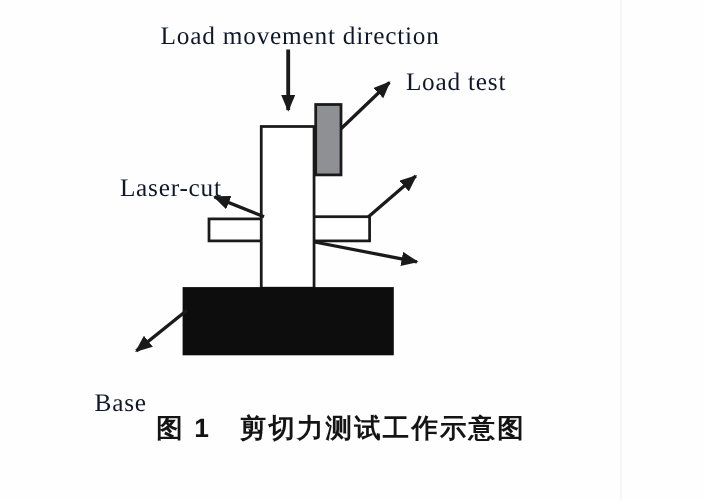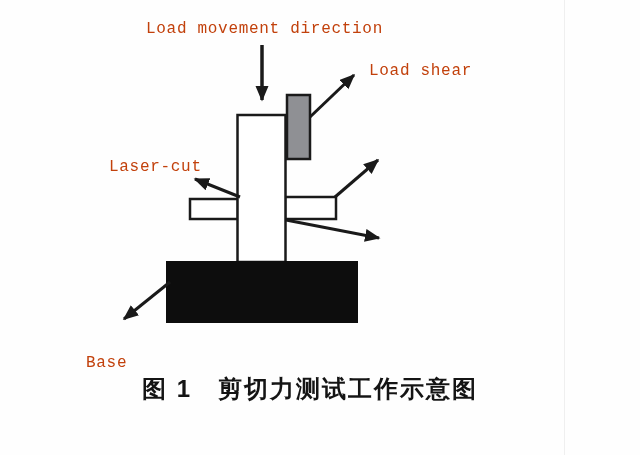--- a/index.html
+++ b/index.html
@@ -16,24 +16,24 @@
     position: absolute;
     left: 0; top: 0;
     width: 640px; height: 455px;
   }
   .white-shape { fill: #ffffff; stroke-width: 2.5px; }
   .shape { stroke-width: 2.5px; }
   .arrow { stroke-width: 3px; fill: none; }
   .arrow-thick { stroke-width: 3.5px; fill: none; }
   .diagram-label {
     position: absolute;
-    font-family: Liberation Mono, monospace;
-    font-size: 16px;
+    font-family: Liberation Serif, serif;
+    font-size: 23px;
     letter-spacing: 0.7px;
-    color: #c2410c;
+    color: #0f172a;
     white-space: pre;
   }
   .caption {
     position: absolute;
     left: 0;
     width: 620px;
     text-align: center;
     white-space: pre;
   }
   #caption-cn {
@@ -85,21 +85,21 @@
       <line class="arrow" x1="310" y1="117" x2="354" y2="75" marker-end="url(#ah)"></line>
       <line class="arrow" x1="240" y1="197" x2="195" y2="179" marker-end="url(#ah)"></line>
       <line class="arrow" x1="335" y1="197" x2="378" y2="160" marker-end="url(#ah)"></line>
       <line class="arrow" x1="286" y1="220" x2="379" y2="238" marker-end="url(#ah)"></line>
       <line class="arrow" x1="170" y1="282" x2="124" y2="319" marker-end="url(#ah)"></line>
     </g>
   </svg>
 
   <div class="diagram-label" style="left:146px; top:20px;">Load movement direction</div>
 
-  <div class="diagram-label" style="left:369px; top:62px;">Load shear</div>
+  <div class="diagram-label" style="left:369px; top:62px;">Load test</div>
 
   <div class="diagram-label" style="left:109px; top:158px;">Laser-cut</div>
 
 
 
   <div class="diagram-label" style="left:86px; top:354px;">Base</div>
 
   <div id="caption-cn" class="caption">图 1   剪切力测试工作示意图</div>
 
 

